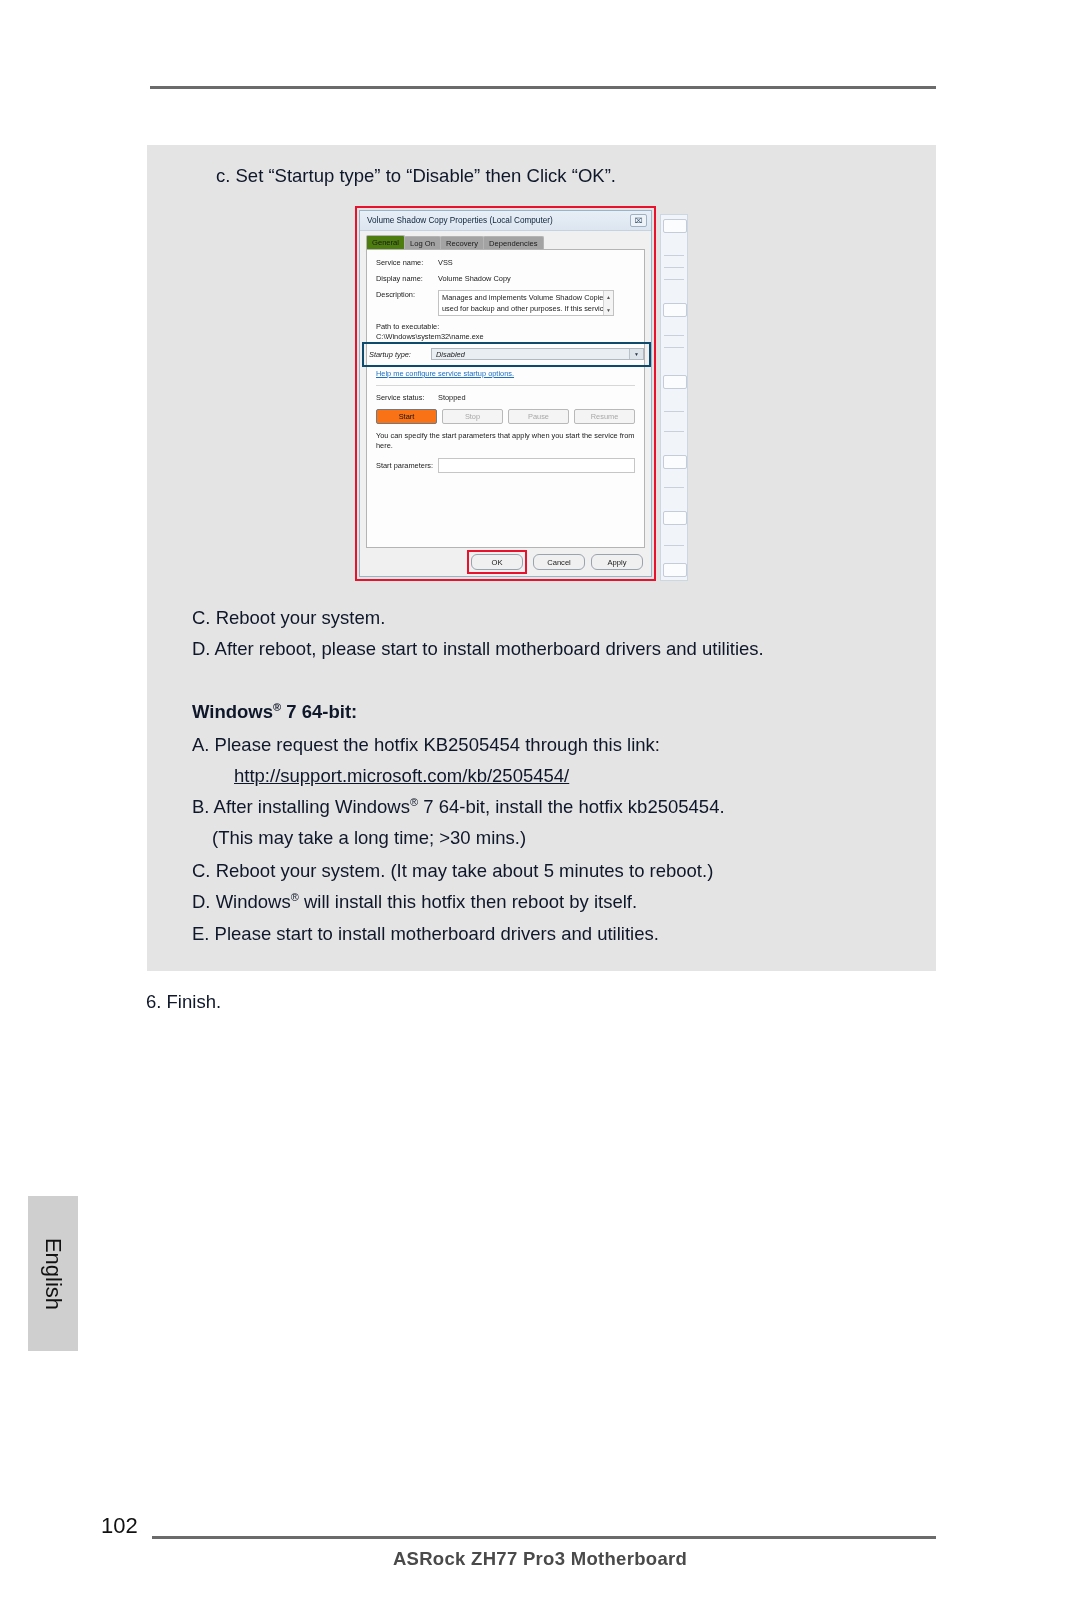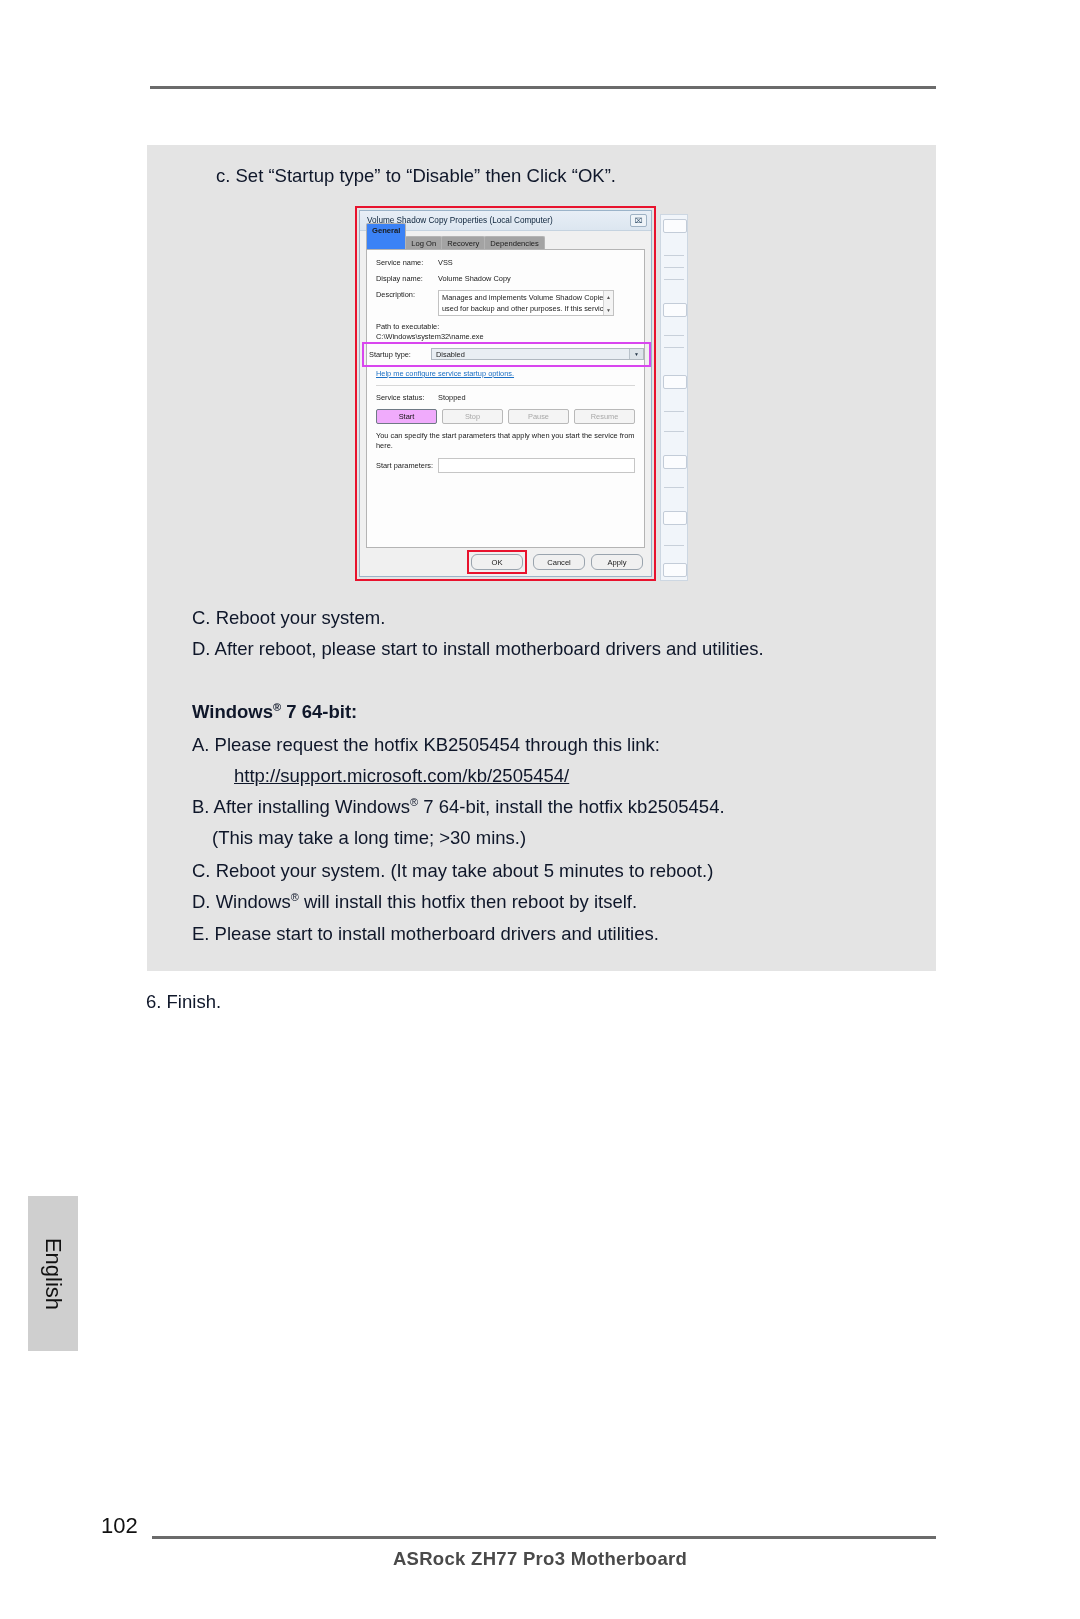--- a/index.html
+++ b/index.html
@@ -110,21 +110,21 @@
   .tabs { display: flex; align-items: flex-end; height: 15px; }
   .tab {
     border: 1px solid #b4b4b4; border-bottom: none;
     background: #a3a3a3;
     padding: 2px 5px 2px 5px;
     margin-right: -1px;
     font-size: 7.6px;
     border-radius: 2px 2px 0 0;
     white-space: nowrap;
   }
-  .tab.active { background: #3b82f6; padding-bottom: 15px; font-weight: bold; }
+  .tab.active { background: #4d7c0f; padding-bottom: 3px; }
 
   .tabpane {
     flex: 1;
     border: 1px solid #b4b4b4;
     background: #fdfdfd;
     margin-top: -1px;
     padding: 8px 9px;
     position: relative;
     box-sizing: border-box;
   }
@@ -151,23 +151,24 @@
     flex: 1; display: flex; align-items: center; justify-content: center;
     font-size: 5px; color: #555;
   }
 
   .path-lbl { margin-bottom: 1px; }
   .path-val { margin-bottom: 7px; white-space: nowrap; }
 
   
   .startup-hl {
     position: absolute; left: -5px; right: -7px;
-    border: 2px solid #d946ef;
+    border: 2px solid #0c4a6e;
     box-sizing: border-box;
     padding: 4px 5px 5px 5px;
+    font-style: italic;
   }
   .startup-row { display: flex; align-items: center; }
   .combo {
     flex: 1; height: 12px;
     border: 1px solid #b0b8c0;
     background: #e9eef3;
     display: flex; align-items: center;
     padding: 0 0 0 4px;
     box-sizing: border-box;
     position: relative;
@@ -187,21 +188,21 @@
   .hr { height: 1px; background: #d7d7d7; margin-bottom: 7px; }
 
   .btnrow { display: flex; gap: 5px; margin-bottom: 7px; }
   .sbtn {
     flex: 1; height: 13px;
     border: 1px solid #b9b9b9; border-radius: 2px;
     background: #f1f1f1;
     display: flex; align-items: center; justify-content: center;
     font-size: 7.4px;
   }
-  .sbtn.on { border-color: #6f7a85; background: #f0abfc; color: #111; }
+  .sbtn.on { border-color: #6f7a85; background: #f97316; color: #111; }
   .sbtn.off { color: #a8a8a8; background: #f4f4f4; }
 
   .note { line-height: 10px; margin-bottom: 7px; }
 
   .param-row { display: flex; align-items: center; }
   .param-box {
     flex: 1; height: 13px;
     border: 1px solid #c6c6c6; background: #fff;
   }
 

